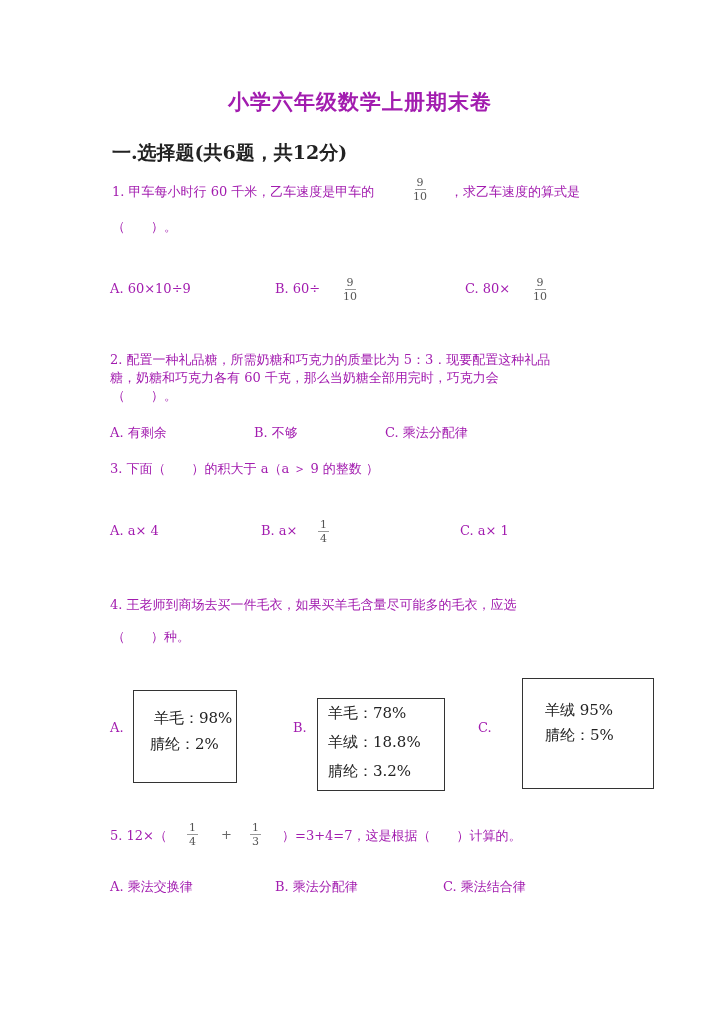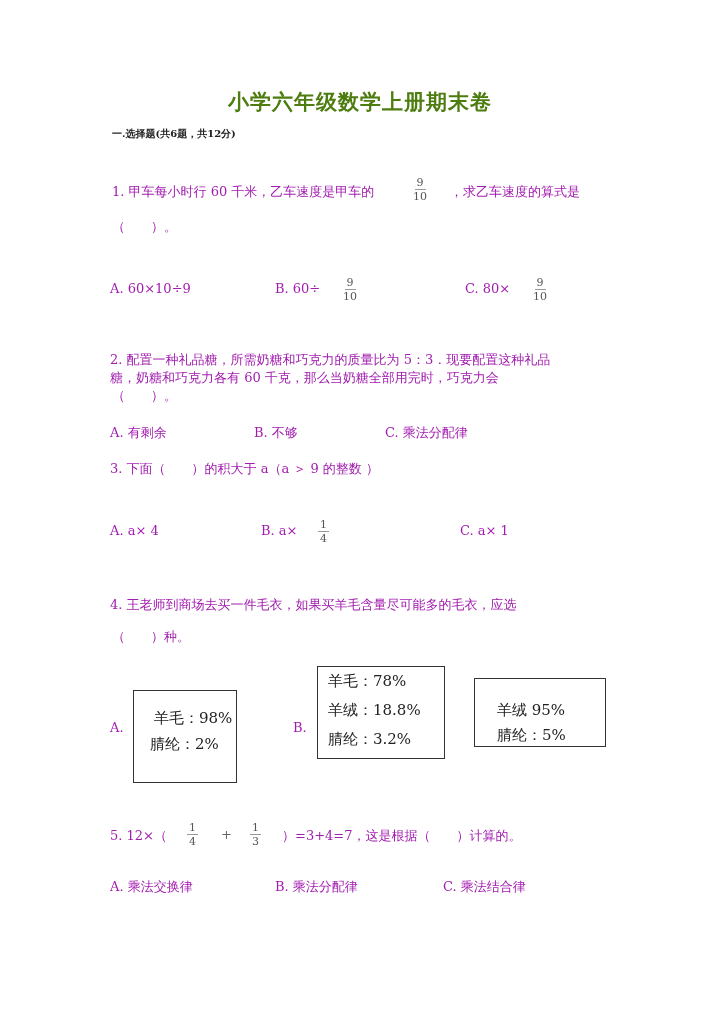--- a/index.html
+++ b/index.html
@@ -1,20 +1,20 @@
 <!DOCTYPE html>
 <html><head>
 <meta charset="utf-8">
 <style>
   html, body { margin:0; padding:0; background:#ffffff; }
   body { width:720px; height:1018px; position:relative; overflow:hidden;
          font-family:"DejaVu Serif","Liberation Serif",serif; color:#222; }
   .abs { position:absolute; white-space:nowrap; }
-  .title { left:0; width:720px; top:88px; text-align:center; font-size:21px; font-weight:bold; letter-spacing:1px; color:#4d7c0f; }
-  .sec { left:112px; top:127px; font-size:10px; font-weight:bold; color:#222;text-align:right; }
+  .title { left:0; width:720px; top:88px; text-align:center; font-size:21px; font-weight:bold; letter-spacing:1px; color:#a21caf; }
+  .sec { left:112px; top:140px; font-size:19px; font-weight:bold; color:#222;text-align:right; }
   .t { font-size:13px; color:#a21caf; }
   .frac { display:inline-flex; flex-direction:column; align-items:center; font-size:11px; color:#555; line-height:13px; vertical-align:middle; }
   .frac .num { border-bottom:1px solid #999; padding:0 2px; }
   .frac .den { padding:0 1px; }
   .box { position:absolute; border:1.5px solid #333; background:#fff; box-sizing:border-box; }
   .box .line { position:absolute; font-size:15px; color:#222; white-space:nowrap; }
 </style>
 </head>
 <body>
 
@@ -68,28 +68,28 @@
 <div class="abs t" style="left:110px;top:596px;">4. 王老师到商场去买一件毛衣，如果买羊毛含量尽可能多的毛衣，应选</div>
 <div class="abs t" style="left:112px;top:628px;">（　　）种。</div>
 
 <div class="abs t" style="left:110px;top:720px;">A.</div>
 <div class="box" style="left:133px;top:678px;width:104px;height:93px;margin-top:12px;">
   <div class="line" style="left:20px;top:18px;">羊毛：98%</div>
   <div class="line" style="left:16px;top:44px;">腈纶：2%</div>
 </div>
 
 <div class="abs t" style="left:293px;top:720px;">B.</div>
-<div class="box" style="left:317px;top:666px;width:128px;height:93px;">
+<div class="box" style="left:317px;top:698px;width:128px;height:93px;">
   <div class="line" style="left:10px;top:5px;">羊毛：78%</div>
   <div class="line" style="left:10px;top:34px;">羊绒：18.8%</div>
   <div class="line" style="left:10px;top:63px;">腈纶：3.2%</div>
 </div>
 
 <div class="abs t" style="left:478px;top:720px;">C.</div>
-<div class="box" style="left:474px;top:678px;width:132px;height:69px;">
+<div class="box" style="left:522px;top:678px;width:132px;height:111px;">
   <div class="line" style="left:22px;top:22px;">羊绒 95%</div>
   <div class="line" style="left:22px;top:47px;">腈纶：5%</div>
 </div>
 
 <div class="abs t" style="left:110px;top:827px;">5. 12×（</div>
 <div class="abs" style="left:187px;top:821px;">
   <span class="frac">
       <span class="num">1</span>
       <span class="den">4</span>
     </span>

